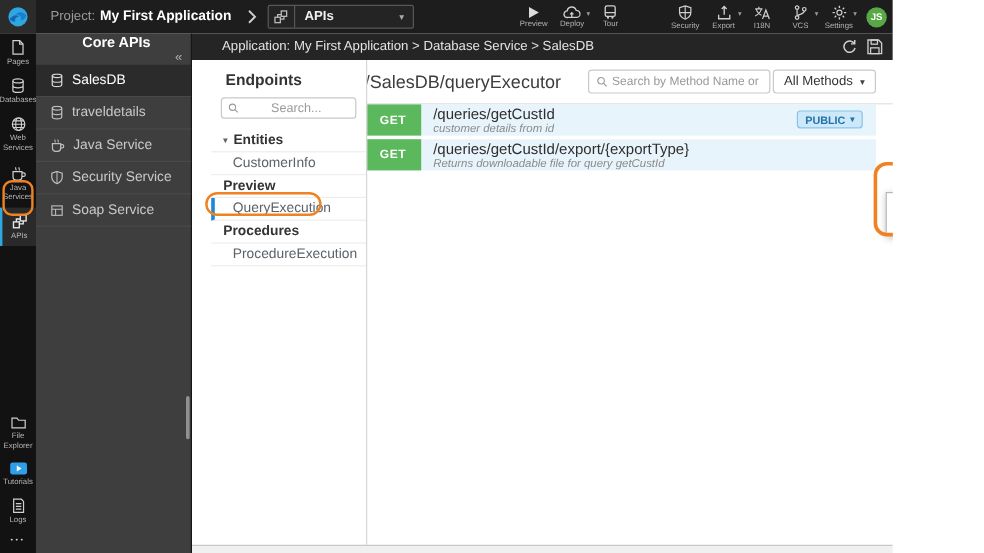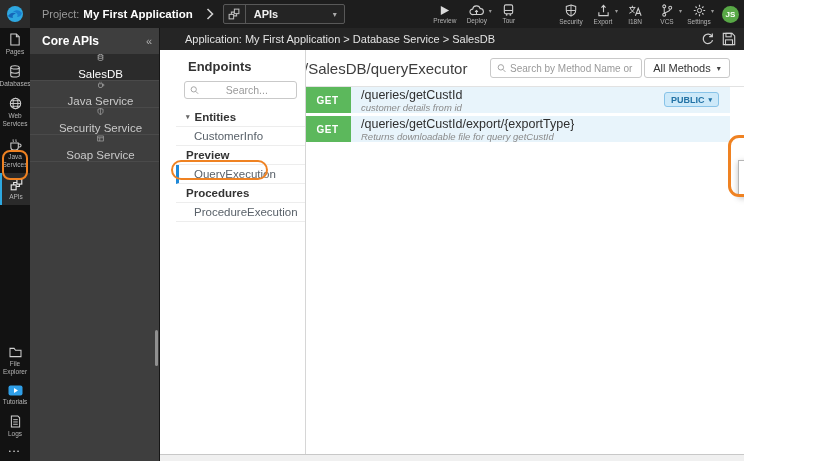--- a/index.html
+++ b/index.html
@@ -28,24 +28,24 @@
   
   .rail { position:absolute; top:28px; left:0; width:30px; bottom:0; background:#121212; display:flex; flex-direction:column; align-items:center; z-index:2; }
   .rail-item { width:30px; padding:5px 0 4px; display:flex; flex-direction:column; align-items:center; cursor:pointer; }
   .rail-item .rlbl { font-size:6.5px; color:#b5b5b5; text-align:center; line-height:1.25; margin-top:2px; }
   .rail-item.active { background:#2a2a2a; border-left:2px solid #2da8e0; }
   .rail-spacer { flex:1; }
   .rail-dots { color:#cfcfcf; font-size:6px; letter-spacing:2px; padding:6px 0 7px; }
 
   
   .coreapis { position:absolute; top:28px; left:30px; width:130px; bottom:0; background:#3e3e3e; border-right:1px solid #161616; z-index:2; }
-  .ca-header { height:26px; display:flex; align-items:center; padding:0 7px 0 12px; }
+  .ca-header { height:26px; display:flex; align-items:center; padding:0 7px 0 12px;flex-direction:column; }
   .ca-title { color:#fff; font-weight:bold; font-size:12px; }
   .ca-collapse { margin-left:auto; color:#b0b0b0; font-size:11px; cursor:pointer; }
-  .ca-item { height:27px; display:flex; align-items:center; gap:7px; padding-left:12px; border-bottom:1px solid #4a4a4a; color:#c9c9c9; font-size:11.5px; cursor:pointer;flex-direction:column; }
+  .ca-item { height:27px; display:flex; align-items:center; gap:7px; padding-left:12px; border-bottom:1px solid #4a4a4a; color:#c9c9c9; font-size:11.5px; cursor:pointer; }
   .ca-item:first-of-type { border-top:1px solid #4a4a4a; }
   .ca-item.selected { background:#2b2b2b; color:#fff; }
   .ca-scroll { position:absolute; right:1px; top:302px; width:3px; height:36px; background:#909090; border-radius:2px; }
 
   
   .breadcrumb { position:absolute; left:160px; right:0; top:28px; height:22px; background:#252525; display:flex; align-items:center; padding:0 8px 0 25px; z-index:2; }
   .bc-text { color:#e3e3e3; font-size:11px; white-space:nowrap; }
   .bc-icons { margin-left:auto; display:flex; align-items:center; gap:7px; }
 
   
@@ -270,20 +270,27 @@
       <span class="ca-collapse">«</span>
     </div>
     <div class="ca-item selected">
       <svg width="11" height="12" viewBox="0 0 12 14">
         <ellipse cx="6" cy="2.6" rx="4.6" ry="1.8" fill="none" stroke="#d8d8d8" stroke-width="1.2"></ellipse>
         <path d="M1.4 2.6v8.6c0 1 2 1.8 4.6 1.8s4.6-.8 4.6-1.8V2.6M1.4 7c0 1 2 1.8 4.6 1.8S10.6 8 10.6 7" fill="none" stroke="#d8d8d8" stroke-width="1.2"></path>
       </svg>
       <span>SalesDB</span>
     </div>
     <div class="ca-item">
+      <svg width="11" height="12" viewBox="0 0 12 14">
+        <ellipse cx="6" cy="2.6" rx="4.6" ry="1.8" fill="none" stroke="#bdbdbd" stroke-width="1.2"></ellipse>
+        <path d="M1.4 2.6v8.6c0 1 2 1.8 4.6 1.8s4.6-.8 4.6-1.8V2.6M1.4 7c0 1 2 1.8 4.6 1.8S10.6 8 10.6 7" fill="none" stroke="#bdbdbd" stroke-width="1.2"></path>
+      </svg>
+      <span>traveldetails</span>
+    </div>
+    <div class="ca-item">
       <svg width="12" height="12" viewBox="0 0 14 14">
         <path d="M2 5.5h8v4.5a3 3 0 0 1-3 3H5a3 3 0 0 1-3-3z" fill="none" stroke="#bdbdbd" stroke-width="1.2"></path>
         <path d="M10 6.5h1.4a1.6 1.6 0 0 1 0 3.2H10" fill="none" stroke="#bdbdbd" stroke-width="1.2"></path>
         <path d="M4.5 1.5c-.8 1 .8 1.5 0 2.8M7.5 1.5c-.8 1 .8 1.5 0 2.8" fill="none" stroke="#bdbdbd" stroke-width="1"></path>
       </svg>
       <span>Java Service</span>
     </div>
     <div class="ca-item">
       <svg width="11" height="12" viewBox="0 0 14 15">
         <path d="M7 1l5.5 1.8v4.4c0 3.6-2.7 5.6-5.5 6.8-2.8-1.2-5.5-3.2-5.5-6.8V2.8z" fill="none" stroke="#bdbdbd" stroke-width="1.3"></path>

